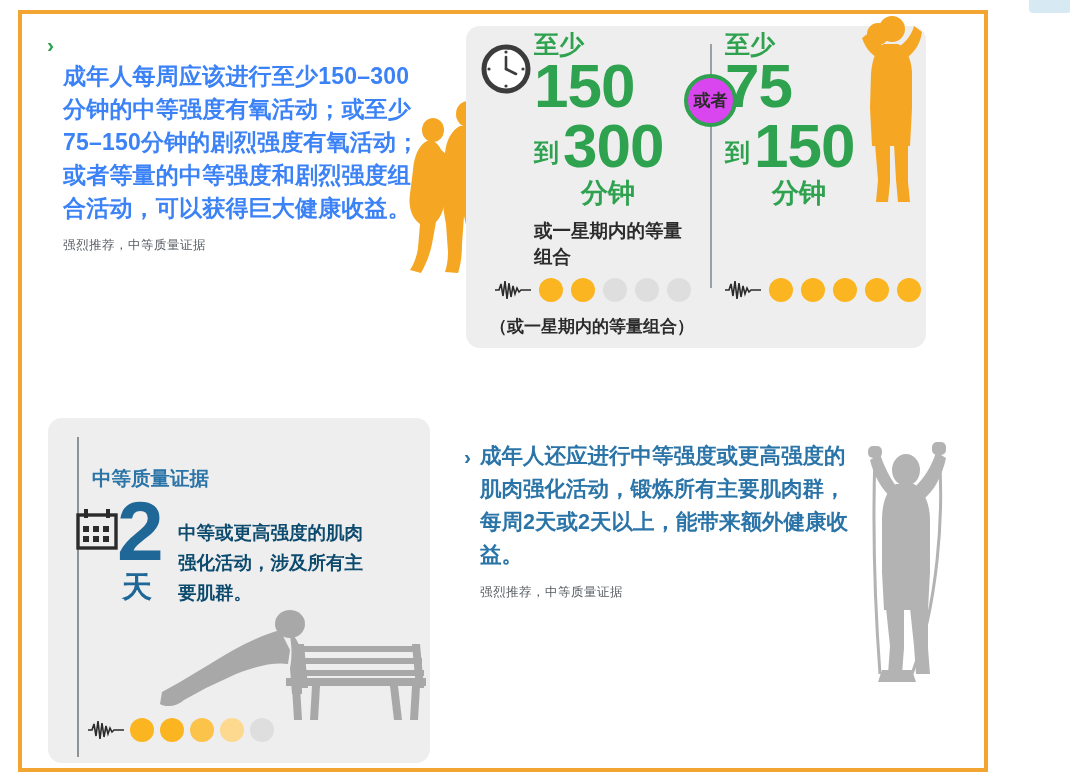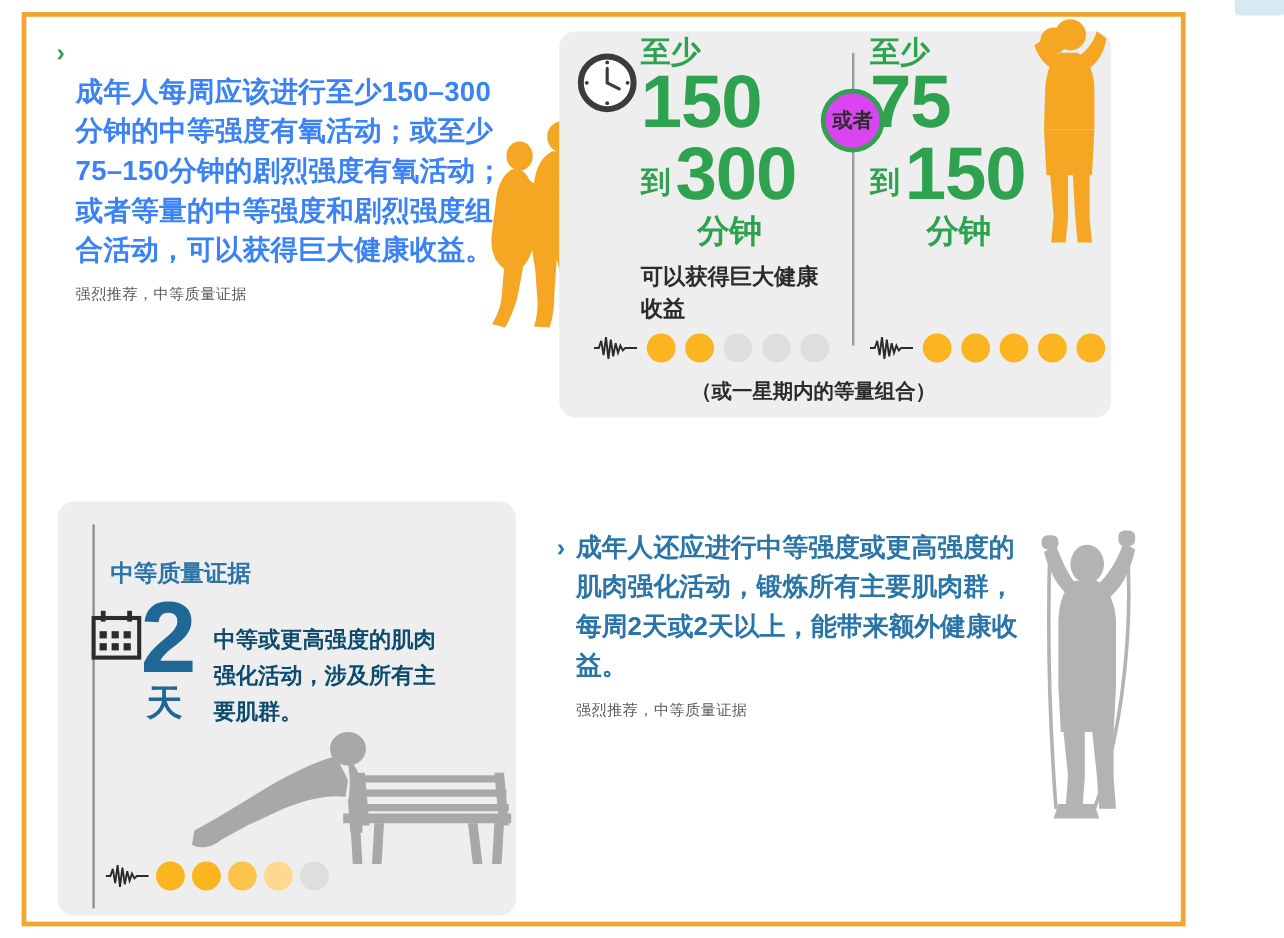--- a/index.html
+++ b/index.html
@@ -212,24 +212,24 @@
     border-radius: 50%;
     background: #dedede;
   }
   .dot.on { background: #fbb520; }
   .dot.o2 { background: #fcc34a; }
   .dot.o3 { background: #fdd98f; }
   .wave { width: 36px; height: 22px; flex: 0 0 36px; }
 
   .card-footnote {
     position: absolute;
-    left: 448px;
+    left: 490px;
     top: 315px;
     width: 460px;
-    text-align: center;
+    text-align: left;
     font-size: 17px;
     font-weight: 700;
     color: #2b2b2b;
   }
 
   .basketball {
     position: absolute;
     left: 848px;
     top: 12px;
     width: 92px;
@@ -395,21 +395,21 @@
     <div class="bignum">75</div>
     <div class="row-dao">
       <span class="dao">到</span>
       <span class="bignum">150</span>
     </div>
     <div class="minutes">分钟</div>
   </div>
 
   <div class="or-badge">或者</div>
 
-  <div class="cat-label cat-left">可以获得巨大健康收益</div>
+  <div class="cat-label cat-left">或一星期内的等量组合</div>
 
   <div class="dots-row dots-left">
     <svg class="wave" viewBox="0 0 36 22">
       <polyline points="0,11 4,11 6,5 8,17 10,2 12,20 14,4 16,18 18,7 20,15 22,9 24,13 26,11 36,11" fill="none" stroke="#2b2b2b" stroke-width="1.6"></polyline>
     </svg>
     <div class="dot on"></div>
       <div class="dot on"></div>
     <div class="dot"></div>
       <div class="dot"></div>
       <div class="dot"></div>

